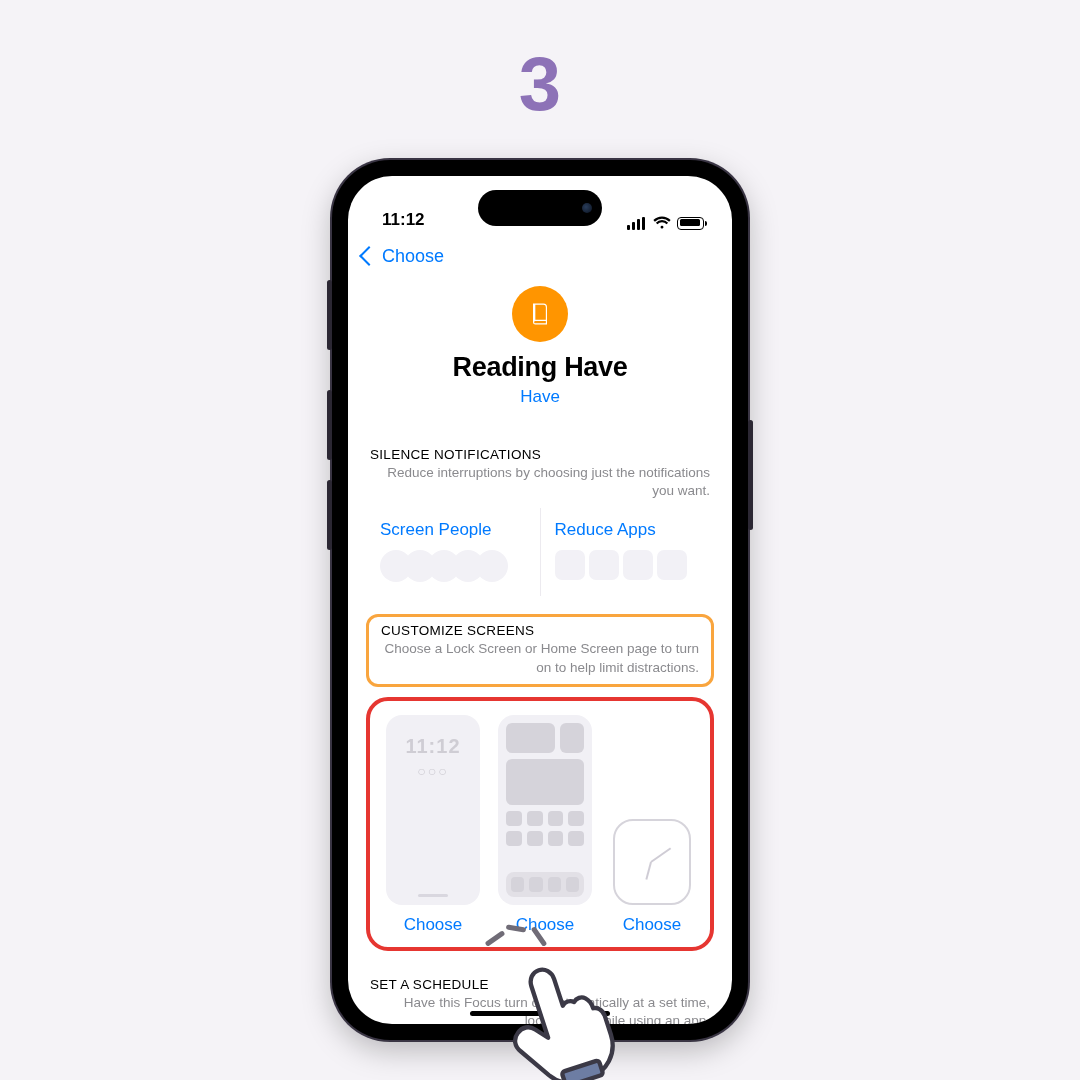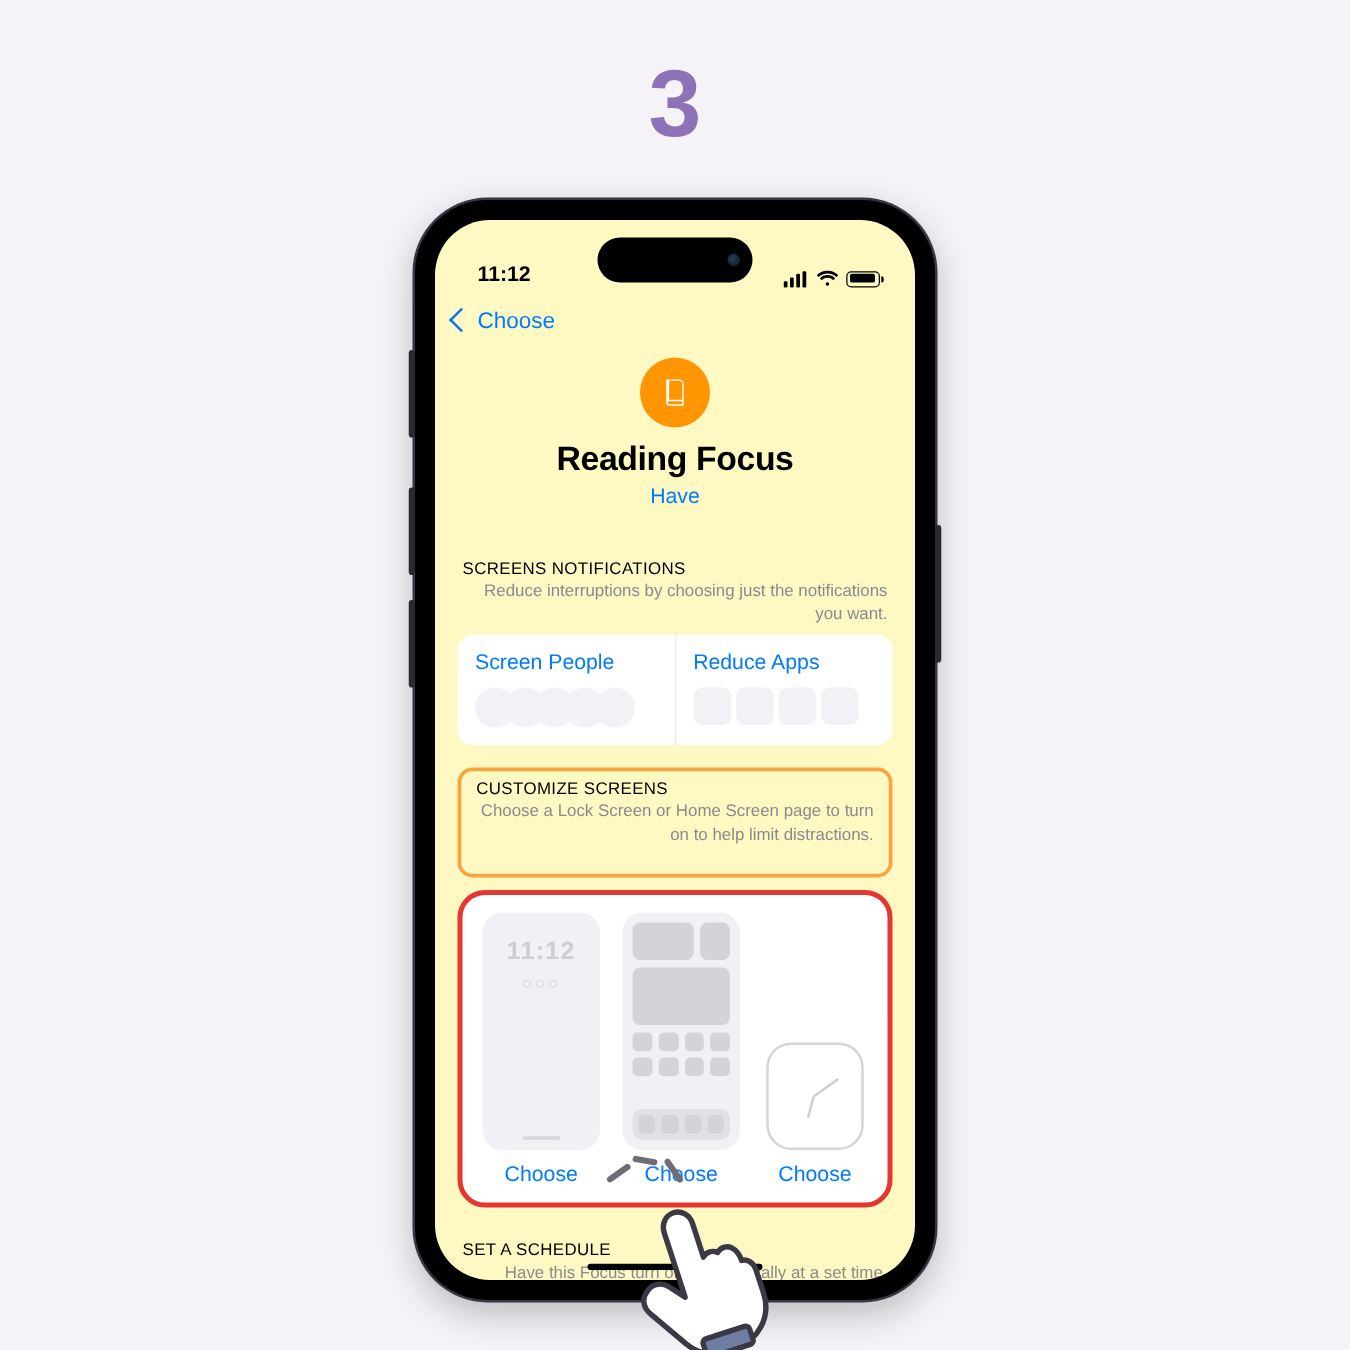--- a/index.html
+++ b/index.html
@@ -36,21 +36,21 @@
     content: '';
     position: absolute;
     background: #2b2733;
     border-radius: 4px;
   }
   .phone::before { left: -5px; top: 230px; width: 5px; height: 70px; box-shadow: 0 90px 0 #2b2733, 0 -110px 0 #2b2733; }
   .phone::after  { right: -5px; top: 260px; width: 5px; height: 110px; }
   .screen {
     width: 100%;
     height: 100%;
-    background: #fef9c3;
+    background: #ffffff;
     border-radius: 44px;
     overflow: hidden;
     position: relative;
   }
   .dynamic-island {
     position: absolute;
     top: 14px; left: 50%;
     transform: translateX(-50%);
     width: 124px; height: 36px;
     background: #000;
@@ -136,21 +136,21 @@
   .notif-title { color:#007aff; font-size:17px; }
   .people-dots { margin-top:10px; display:flex; }
   .people-dots span { width:32px; height:32px; border-radius:50%; background:#f2f1f6; margin-left:-8px;}
   .people-dots span:first-child{margin-left:0;}
   .apps-dots { margin-top:10px; display:flex; gap:4px;}
   .apps-dots span { width:30px; height:30px; border-radius:7px; background:#f2f1f6;}
 
   .hi-orange {
     border: 3px solid #f9a53e;
     border-radius: 12px;
-    padding: 6px 8px 22px;
+    padding: 6px 8px 7px;
     margin-top: 18px;
   }
   .hi-orange .section-label { margin-top:0; }
   .hi-red {
     border: 4px solid #e63631;
     border-radius: 22px;
     padding: 14px 10px 12px;
     margin-top: 10px;
   }
   .screens-row {
@@ -258,25 +258,25 @@
       <span>Choose</span>
     </div>
 
     <div class="content">
       <div class="hero">
         <div class="focus-icon">
           <svg viewBox="0 0 24 24">
               <path fill="#fff" d="M6 3h9a3 3 0 013 3v15H8a2 2 0 01-2-2V3zm2 1v13h9V6a2 2 0 00-2-2H8zm-1 15a1 1 0 001 1h9v-2H8a1 1 0 00-1 1z"></path>
             </svg>
         </div>
-        <h1>Reading Focus</h1>
+        <h1>Reading Have</h1>
         <span class="edit-link">Have</span>
       </div>
 
-      <div class="section-label">SCREENS NOTIFICATIONS</div>
+      <div class="section-label">SILENCE NOTIFICATIONS</div>
       <div class="section-desc">Reduce interruptions by choosing just the notifications you want.</div>
       <div class="card notif-card">
         <div class="notif-col">
           <div class="notif-title">Screen People</div>
           <div class="people-dots">
             <span></span>
               <span></span>
               <span></span>
               <span></span>
               <span></span>

